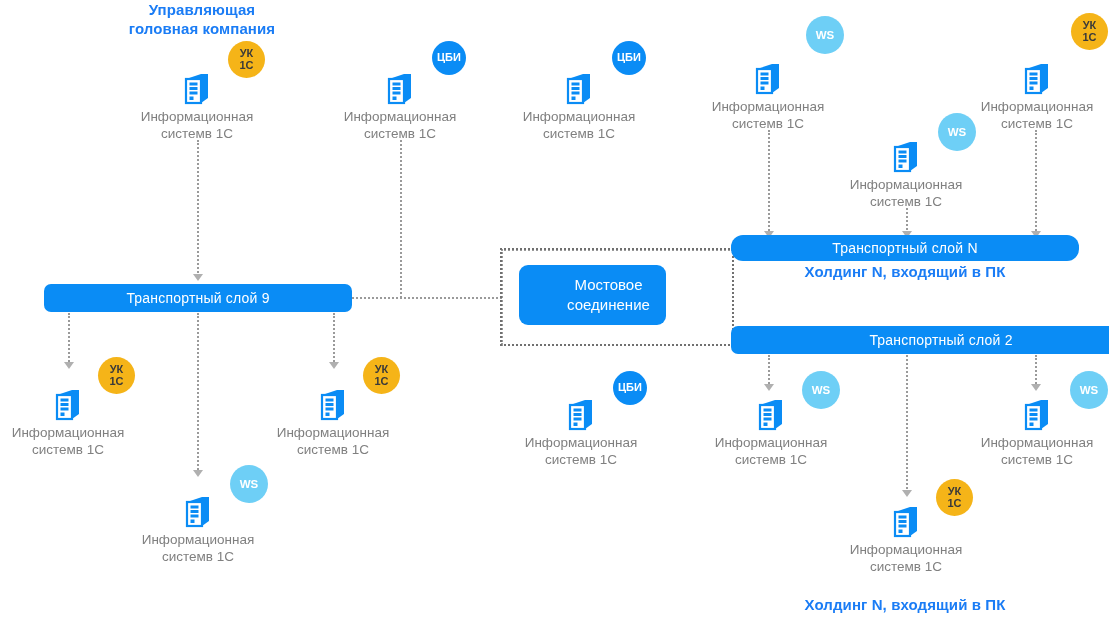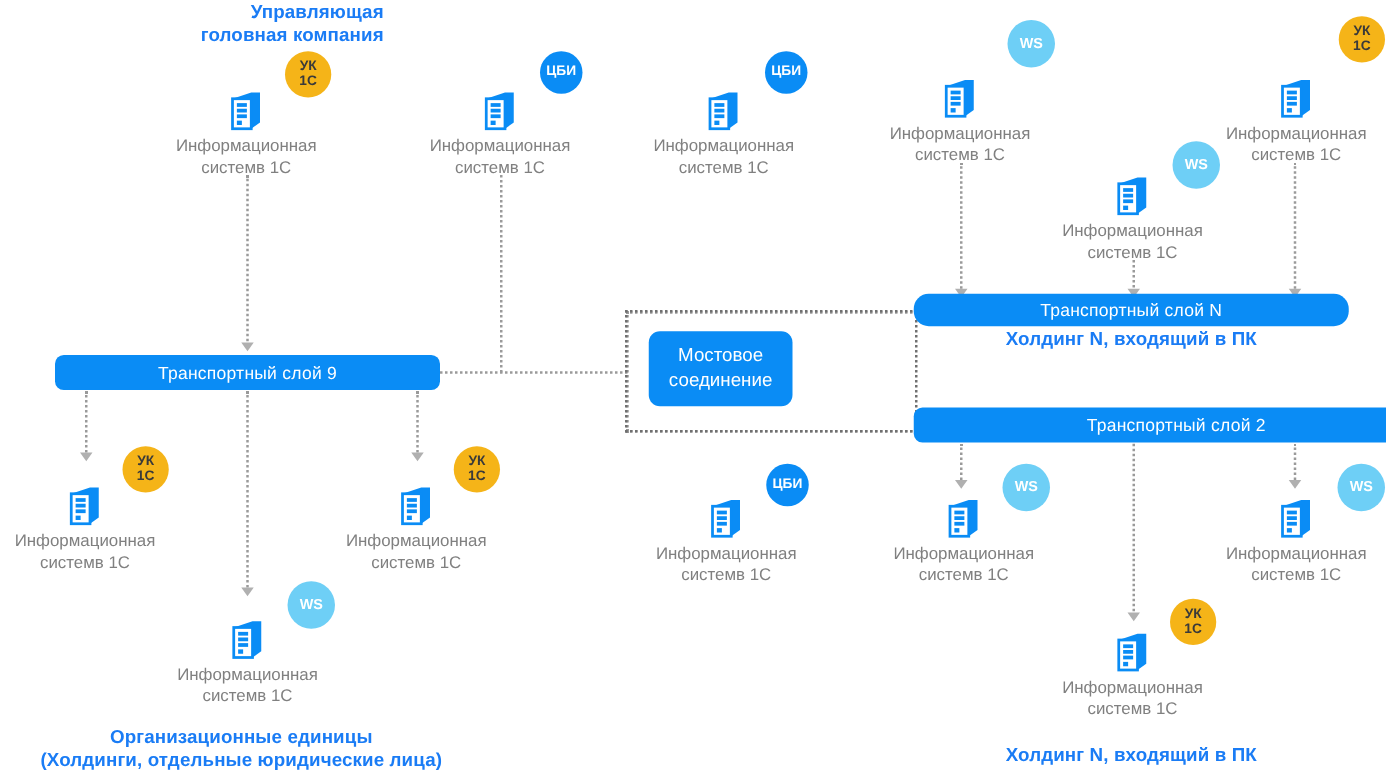--- a/index.html
+++ b/index.html
@@ -83,25 +83,23 @@
     border-left:5px solid transparent;
     border-right:5px solid transparent;
     border-top:7px solid #b0b0b0;
   }
 </style>
 </head>
 <body>
 
 <div id="stage">
 
-  <div class="abs sect-title" style="left:97px;top:0px;width:210px;text-align:right;">Управляющая
+  <div class="abs sect-title" style="left:97px;top:0px;width:210px;">Управляющая
 головная компания</div>
 
-  <div class="abs sect-title" style="left:0px;top:580px;width:386px;">Организационные единицы
-(Холдинги, отдельные юридические лица)</div>
 
   <div class="abs sect-title" style="left:730px;top:262px;width:350px;">Холдинг N, входящий в ПК</div>
 
   <div class="abs sect-title" style="left:730px;top:595px;width:350px;">Холдинг N, входящий в ПК</div>
 
   <div class="abs vline" style="left:197px;top:140px;height:137px;"></div>
   <div class="abs arrow" style="left:193px;top:274px;"></div>
 
   <div class="abs vline" style="left:400px;top:140px;height:158px;"></div>
 
@@ -128,21 +126,21 @@
   <div class="abs arrow" style="left:329px;top:362px;"></div>
 
   <div class="abs vline" style="left:768px;top:355px;height:32px;"></div>
   <div class="abs arrow" style="left:764px;top:384px;"></div>
   <div class="abs vline" style="left:906px;top:355px;height:138px;"></div>
   <div class="abs arrow" style="left:902px;top:490px;"></div>
   <div class="abs vline" style="left:1035px;top:355px;height:32px;"></div>
   <div class="abs arrow" style="left:1031px;top:384px;"></div>
 
   <div class="abs bridge-frame" style="left:500px;top:248px;width:234px;height:98px;"></div>
-  <div class="abs bridge" style="left:519px;top:265px;width:115px;height:60px;">Мостовое
+  <div class="abs bridge" style="left:519px;top:265px;width:115px;height:60px;padding-left:32px;">Мостовое
 соединение</div>
 
   <div class="abs bar" style="left:44px;top:284px;width:308px;height:28px;">Транспортный слой 9</div>
 
   <div class="abs bar" style="left:731px;top:235px;width:348px;height:26px;border-radius:12px;">Транспортный слой N</div>
 
   <div class="abs bar" style="left:731px;top:326px;width:420px;height:28px;">Транспортный слой 2</div>
 
   <div class="abs node" style="left:112px;top:72px;">
     <svg class="svr" width="26" height="34" viewBox="0 0 26 34">

